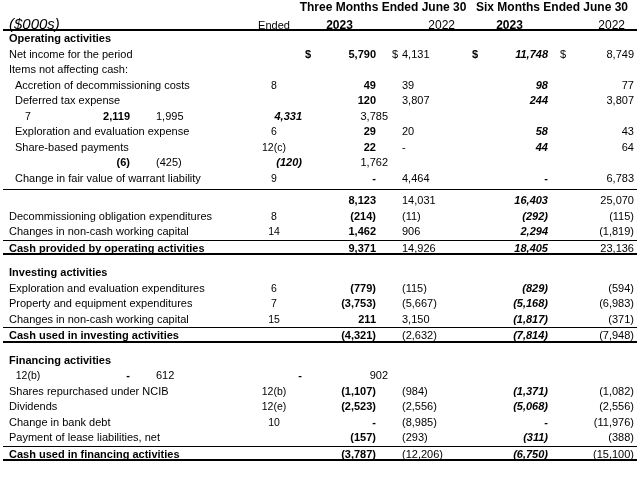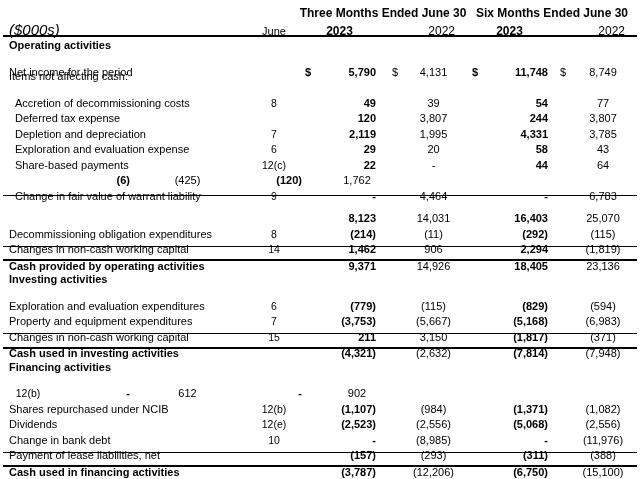--- a/index.html
+++ b/index.html
@@ -3,38 +3,38 @@
 <meta charset="utf-8">
 <style>
   * { box-sizing: border-box; margin: 0; padding: 0; }
   html, body { background: #ffffff; }
   body {
     width: 640px; height: 479px;
     font-family: "Liberation Sans", sans-serif;
     color: #000;
     overflow: hidden;
   }
-  .sheet { width: 640px; height: 479px; padding-top: 6px; background: #fff; }
+  .sheet { width: 640px; height: 479px; background: #fff; }
   .table { width: 634px; margin: 0 3px; }
 
   .hrow, .row { display: flex; align-items: baseline; }
   .hrow { height: 15.5px; line-height: 15.5px; }
   .row  { height: 15.5px; line-height: 15.5px; font-size: 11px; }
 
   
   .c-label   { width: 246px; padding-left: 6px; white-space: nowrap; overflow: visible; }
   .c-note    { width: 50px; text-align: center; font-size: 10.5px; }
   .c-d1 { width: 16px; padding-left: 6px; }
   .c-v1 { width: 65px; text-align: right; padding-right: 4px; }
   .c-d2 { width: 22px; padding-left: 12px; }
-  .c-v2 { width: 65px; text-align: center; padding-right: 2px; margin-top: 12px; }
+  .c-v2 { width: 65px; text-align: left; padding-right: 2px; }
   .c-d3 { width: 16px; padding-left: 5px; }
-  .c-v3 { width: 69px; text-align: right; padding-right: 4px; }
+  .c-v3 { width: 69px; text-align: right; padding-right: 4px; font-style: italic; }
   .c-d4 { width: 20px; padding-left: 8px; }
-  .c-v4 { width: 65px; text-align: center; padding-right: 3px; }
+  .c-v4 { width: 65px; text-align: right; padding-right: 3px; }
   .c-d1, .c-d3, .c-v1, .c-v3 { font-weight: 700; }
 
   
   .groups .g-spacer { width: 296px; }
   .groups .g1 { width: 168px; text-align: center; font-weight: 700; font-size: 12px; white-space: nowrap; }
   .groups .g2 { width: 170px; text-align: center; font-weight: 700; font-size: 12px; white-space: nowrap; }
   .years { border-bottom: 2px solid #000; }
   .years .units { width: 246px; padding-left: 6px; font-style: italic; font-size: 15px; }
   .years .notehead { width: 50px; text-align: center; font-size: 11px; }
   .years .y { font-size: 12px; }
@@ -59,21 +59,21 @@
   <div class="table">
 
     <div class="hrow groups">
       <div class="g-spacer"></div>
       <div class="g1">Three Months Ended June 30</div>
       <div class="g2">Six Months Ended June 30</div>
     </div>
 
     <div class="hrow years">
       <div class="units">($000s)</div>
-      <div class="notehead">June</div>
+      <div class="notehead">Ended</div>
       <div class="y y1">2023</div>
       <div class="y y2">2022</div>
       <div class="y y3">2023</div>
       <div class="y y4">2022</div>
     </div>
 
     <div>
         <div class="row section">
     <div class="c-label">Operating activities</div>
     <div class="c-note"></div>
@@ -111,38 +111,37 @@
     <div class="c-v4"></div>
   </div>
         <div class="row indent">
     <div class="c-label">Accretion of decommissioning costs</div>
     <div class="c-note">8</div>
     <div class="c-d1"></div>
     <div class="c-v1">49</div>
     <div class="c-d2"></div>
     <div class="c-v2">39</div>
     <div class="c-d3"></div>
-    <div class="c-v3">54</div>
+    <div class="c-v3">98</div>
     <div class="c-d4"></div>
     <div class="c-v4">77</div>
   </div>
         <div class="row indent">
     <div class="c-label">Deferred tax expense</div>
     <div class="c-note"></div>
     <div class="c-d1"></div>
     <div class="c-v1">120</div>
     <div class="c-d2"></div>
     <div class="c-v2">3,807</div>
     <div class="c-d3"></div>
     <div class="c-v3">244</div>
     <div class="c-d4"></div>
     <div class="c-v4">3,807</div>
   </div>
         <div class="row indent">
-    <div class="c-label">Depletion and depreciation</div>
     <div class="c-note">7</div>
     <div class="c-d1"></div>
     <div class="c-v1">2,119</div>
     <div class="c-d2"></div>
     <div class="c-v2">1,995</div>
     <div class="c-d3"></div>
     <div class="c-v3">4,331</div>
     <div class="c-d4"></div>
     <div class="c-v4">3,785</div>
   </div>

